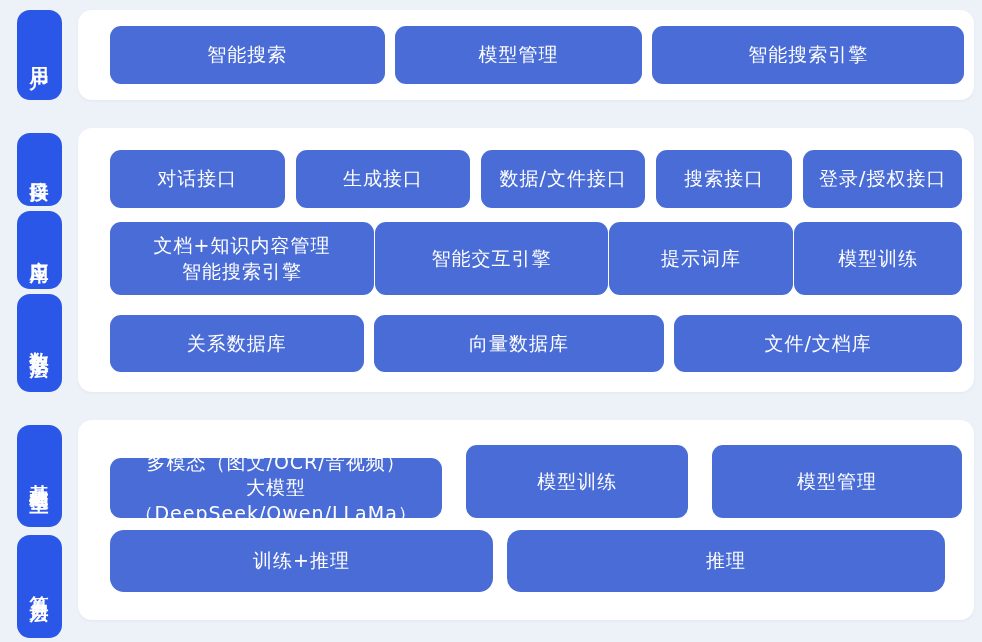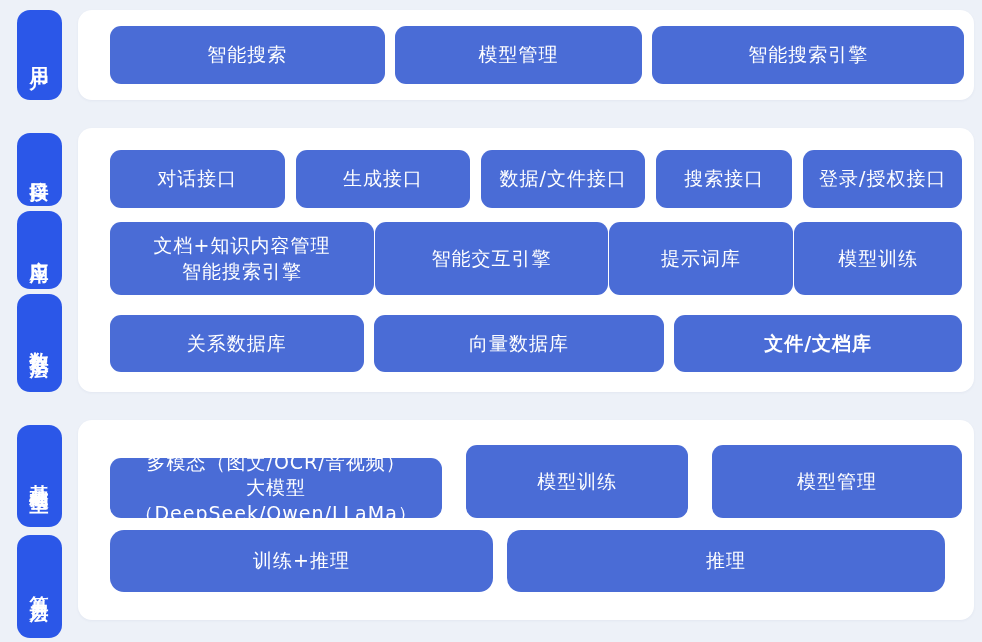--- a/index.html
+++ b/index.html
@@ -88,21 +88,21 @@
 
   .row-app { height: 73px; gap: 1px; margin-top: 14px; }
   .row-app .n1 { flex: 255 1 0; }
   .row-app .n2 { flex: 225 1 0; }
   .row-app .n3 { flex: 178 1 0; }
   .row-app .n4 { flex: 162 1 0; }
 
   .row-db { height: 57px; gap: 10px; margin-top: 20px; }
   .row-db .n1 { flex: 253 1 0; }
   .row-db .n2 { flex: 290 1 0; }
-  .row-db .n3 { flex: 287 1 0; font-weight: bold; }
+  .row-db .n3 { flex: 287 1 0; }
 
   
   .row-model { height: 73px; gap: 24px; }
   .row-model .n1 { flex: 331 1 0; margin-top: 13px; }
   .row-model .n2 { flex: 221 1 0; }
   .row-model .n3 { flex: 249 1 0; }
 
   .row-compute { height: 62px; gap: 14px; margin-top: 12px; }
   .row-compute .n1 { flex: 382 1 0; }
   .row-compute .n2 { flex: 437 1 0; margin-right: 17px; }

